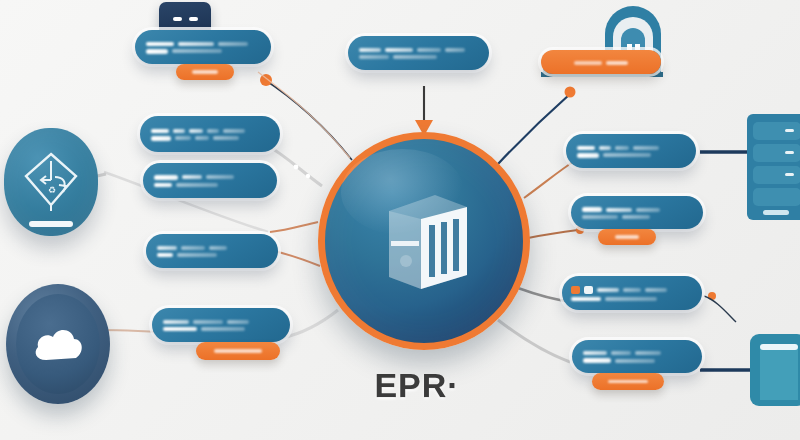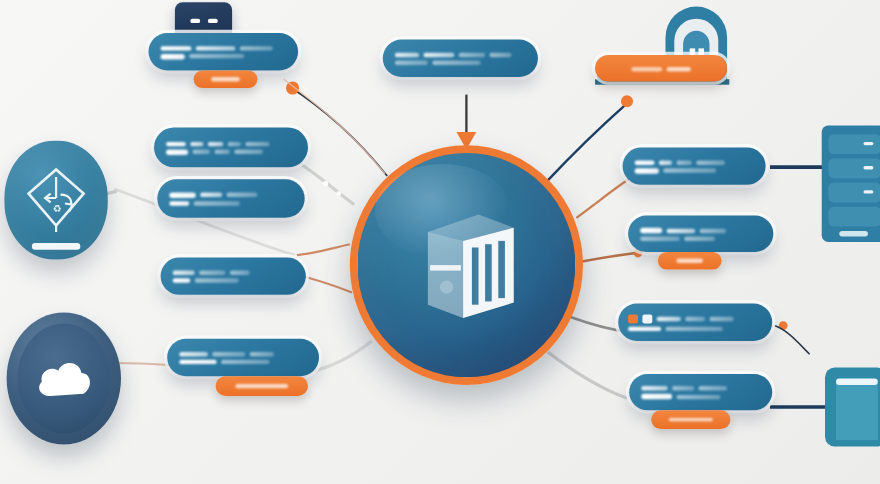--- a/index.html
+++ b/index.html
@@ -360,14 +360,15 @@
       <path d="M46,30 L92,18 L92,86 L46,100 Z" fill="#ffffff" opacity=".92"></path>
       <rect x="54" y="36" width="6" height="52" fill="#2d6f96" opacity=".9"></rect>
       <rect x="66" y="33" width="6" height="52" fill="#2d6f96" opacity=".9"></rect>
       <rect x="78" y="30" width="6" height="52" fill="#2d6f96" opacity=".9"></rect>
       <path d="M14,22 L46,30 L46,100 L14,88 Z" fill="#ffffff" opacity=".2"></path>
       <rect x="16" y="52" width="28" height="5" fill="#ffffff" opacity=".85"></rect>
       <circle cx="31" cy="72" r="6" fill="#ffffff" opacity=".22"></circle>
     </svg>
   </div>
 
+  <div class="hub-caption">EPR·</div>
 
 </div>
 
 </body></html>

